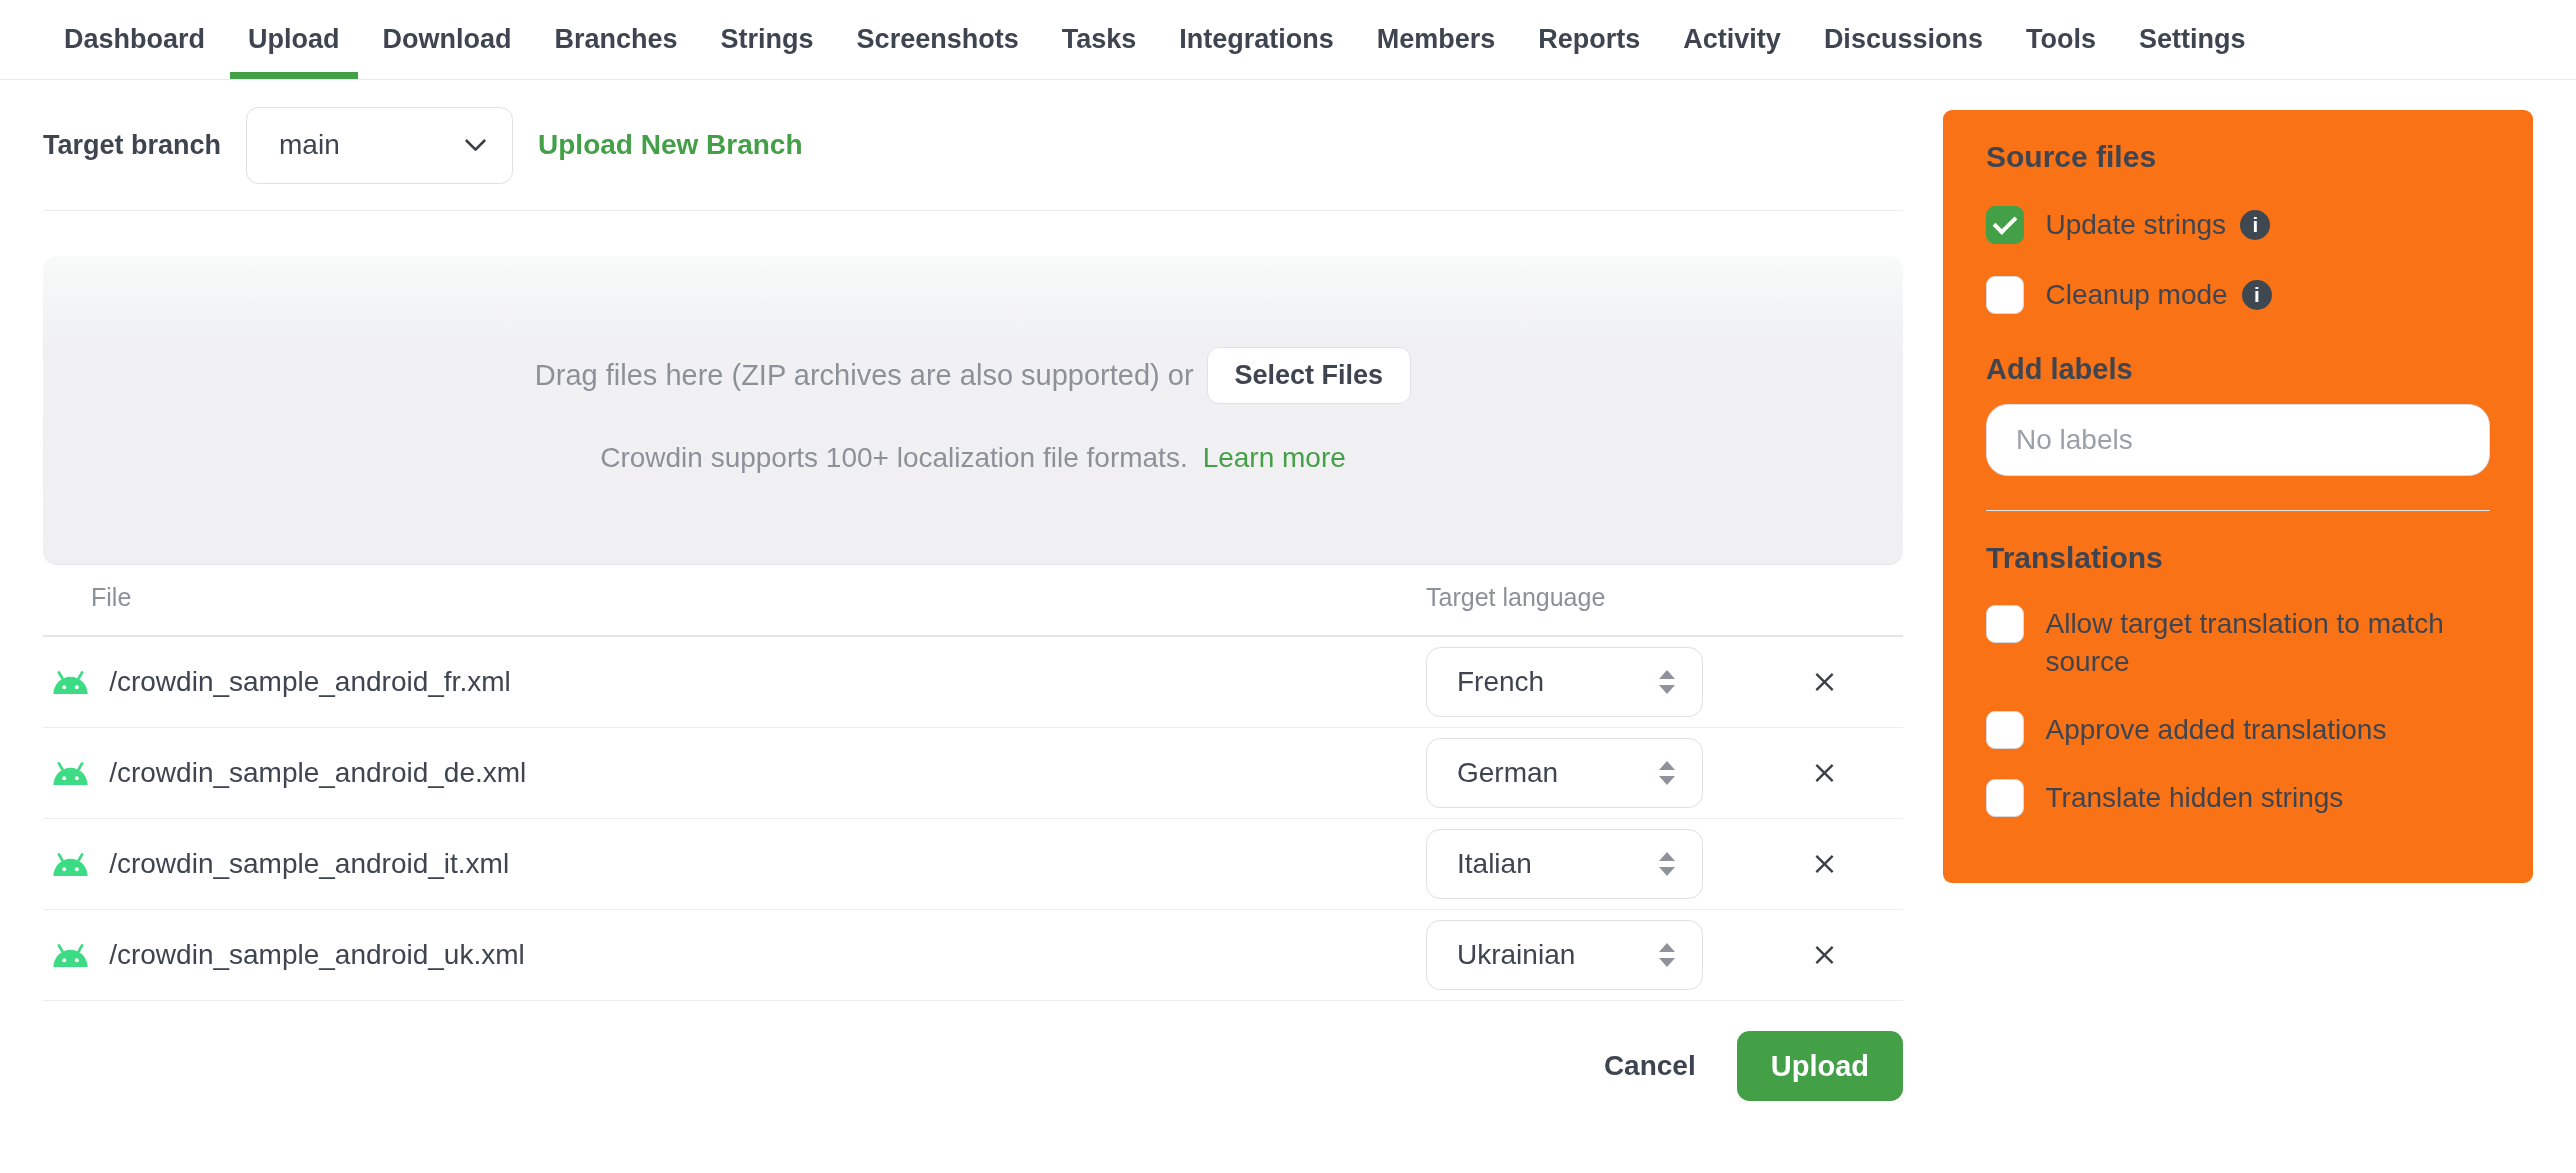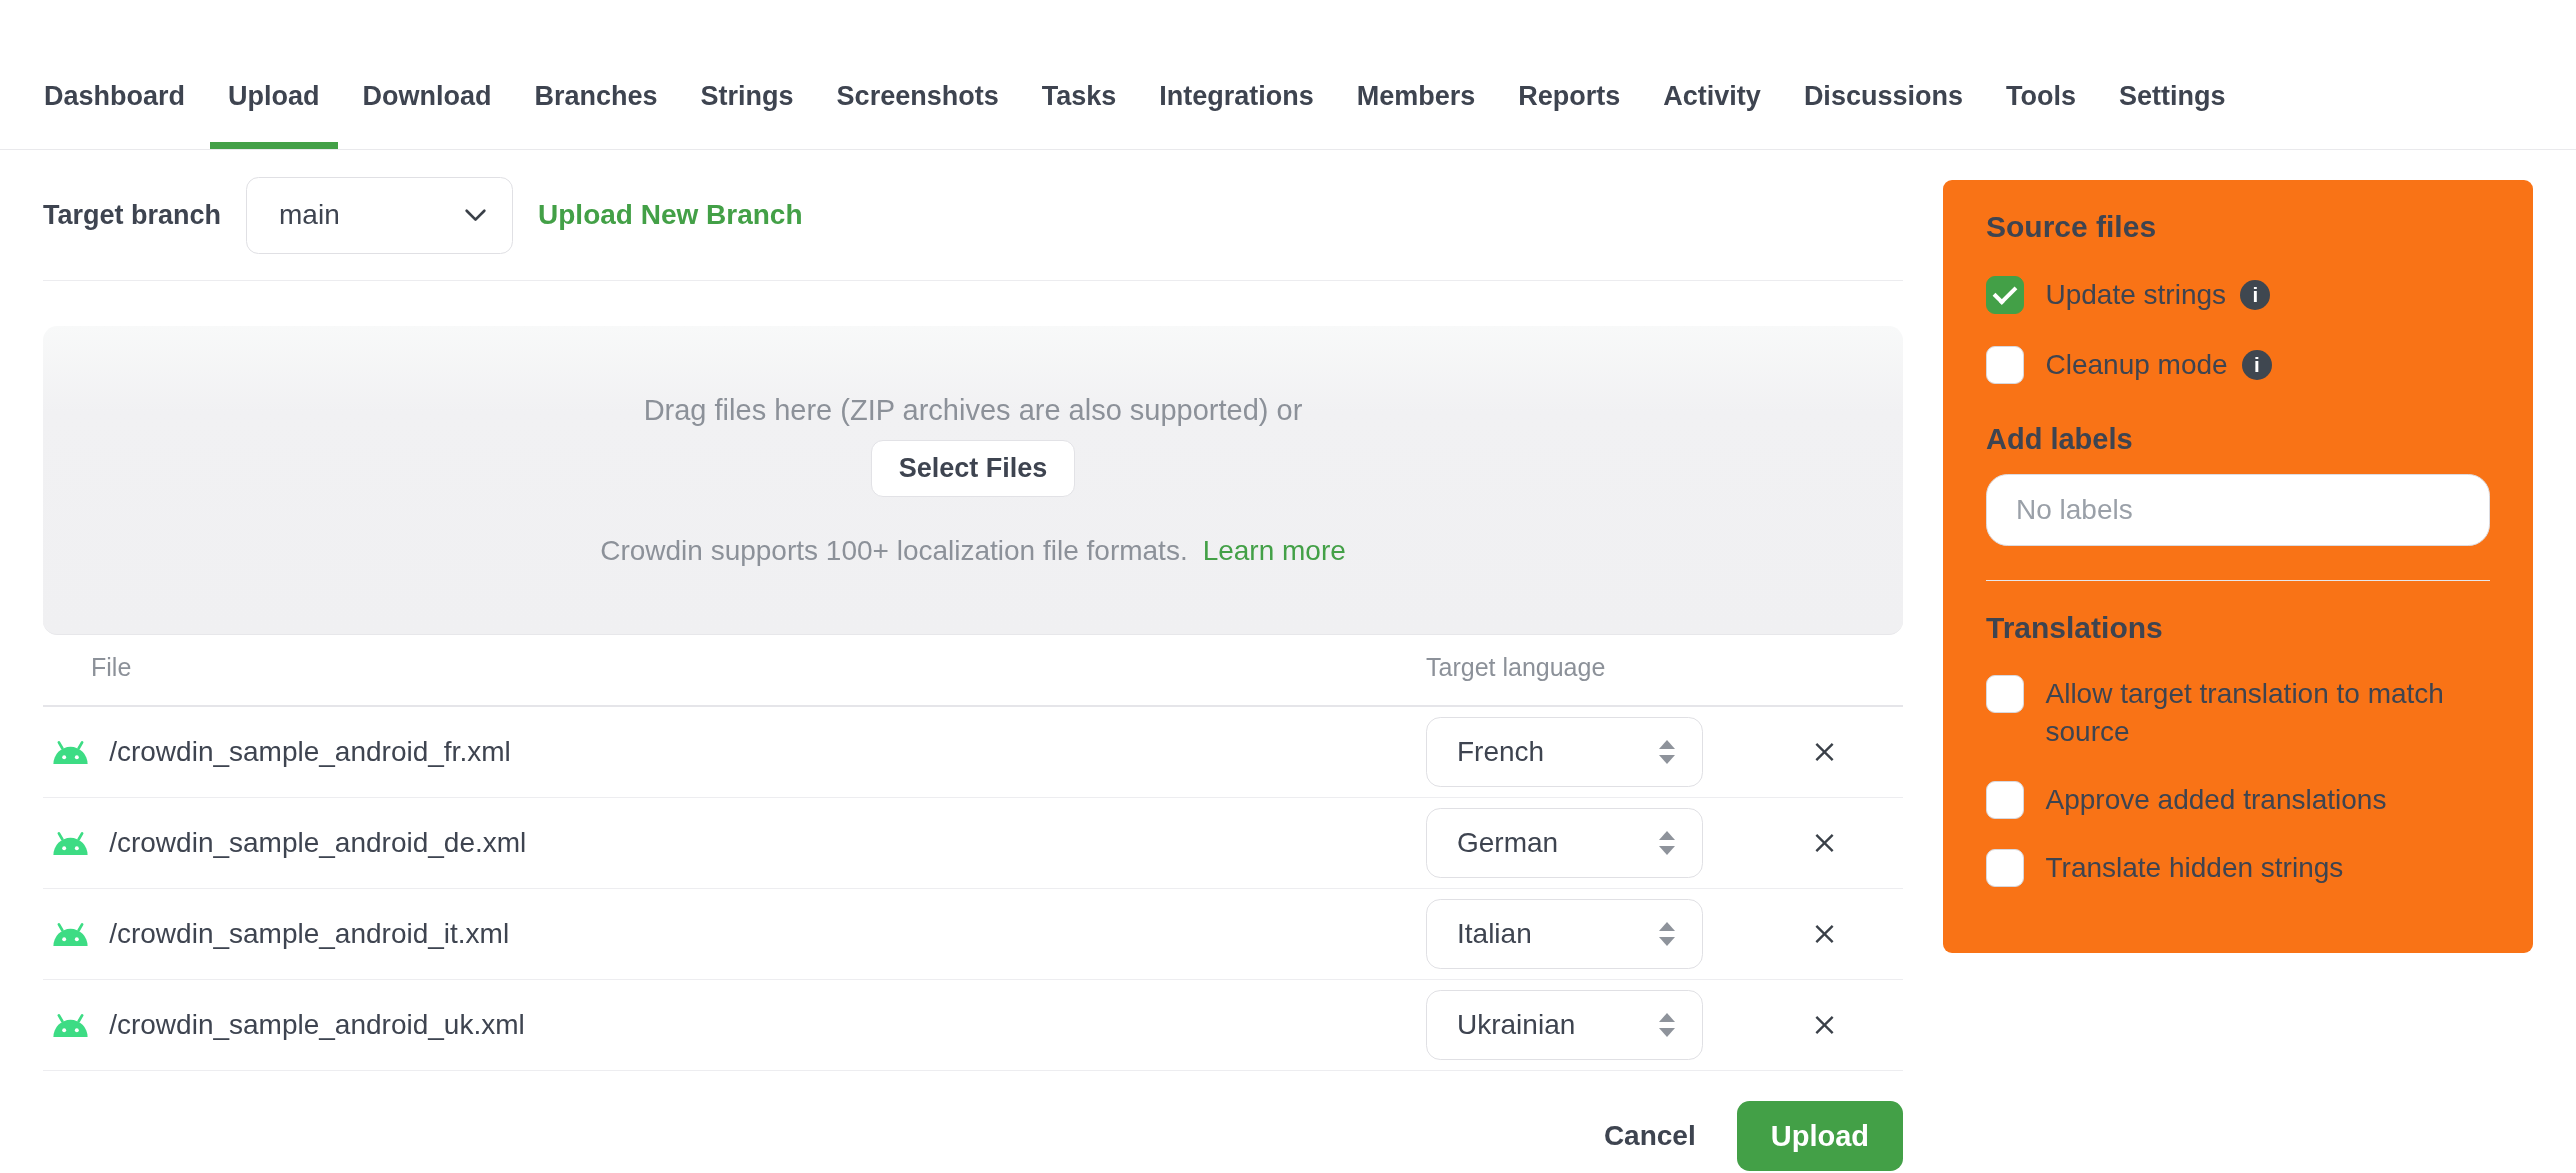--- a/index.html
+++ b/index.html
@@ -6,26 +6,25 @@
   html, body {
     width: 2576px; height: 1174px;
     background: #ffffff;
     font-family: "Liberation Sans", sans-serif;
     color: #3e4450;
     overflow: hidden;
   }
 
   
   .topnav {
-    height: 106px;
+    height: 80px;
     border-bottom: 1.8px solid #e9e9ec;
     display: flex;
     align-items: stretch;
-    padding-left: 44px;
-    margin-top: 44px;
+    padding-left: 64px;
   }
   .nav-item {
     display: flex;
     align-items: center;
     font-size: 27px;
     font-weight: 600;
     color: #3e4450;
     text-decoration: none;
     margin-right: 43px;
     position: relative;
@@ -87,21 +86,21 @@
     height: 309px;
     border-radius: 14.3px;
     background: linear-gradient(180deg, #f8f9f9 0%, #f1f1f3 28%, #f0f0f2 100%);
     border-bottom: 1.8px solid #e7e7ea;
     display: flex;
     flex-direction: column;
     align-items: center;
     justify-content: center;
     gap: 38px;
   }
-  .dz-line1 { display: flex; align-items: center; gap: 13px; flex-direction: column; }
+  .dz-line1 { display: flex; align-items: center; gap: 13px; }
   .dz-text { font-size: 29px; color: #8c9199; }
   .select-files-btn {
     height: 57px;
     padding: 0 27px;
     background: #ffffff;
     border: 1.8px solid #e2e2e6;
     border-radius: 12px;
     font-family: inherit;
     font-size: 27px;
     font-weight: 700;

